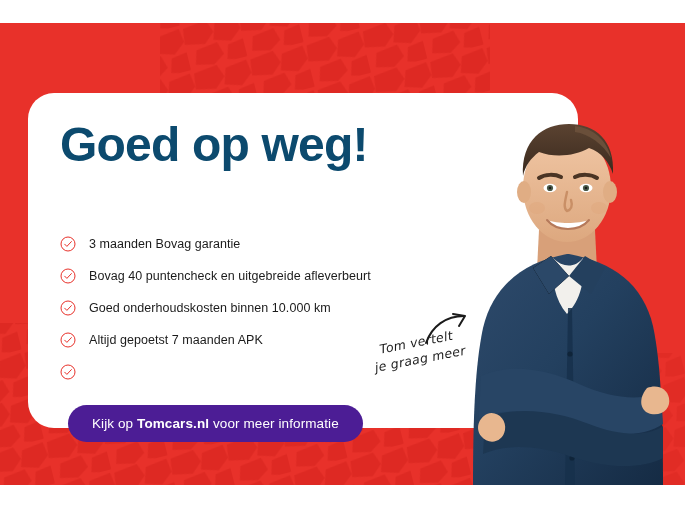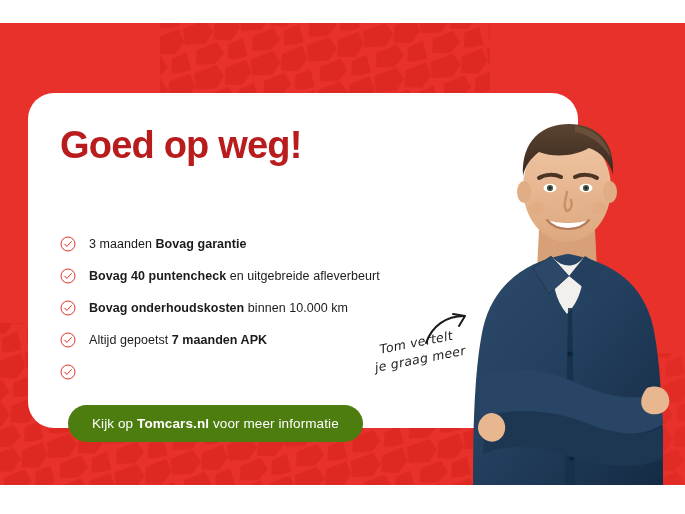--- a/index.html
+++ b/index.html
@@ -47,25 +47,25 @@
 
   
   .headline {
     position: absolute;
     left: 60px;
     top: 124px;
     width: 480px;
   }
   .headline .l1 {
     display: block;
-    font-size: 38px;
+    font-size: 48px;
     line-height: 42px;
     font-weight: 800;
     letter-spacing: -0.8px;
-    color: #b91c1c;
+    color: #0c4a6e;
     white-space: nowrap;
   }
   .headline .l2 {
     display: block;
     font-size: 34px;
     line-height: 42px;
     font-weight: 400;
     letter-spacing: -0.4px;
     color: #1b1b1b;
     white-space: nowrap;
@@ -90,32 +90,32 @@
     height: 16px;
     margin-right: 13px;
     display: block;
   }
   .bullet-text {
     font-size: 12.5px;
     color: #1b1b1b;
     letter-spacing: 0.05px;
     white-space: nowrap;
   }
-  .bullet-text b { font-weight: 700; }
+  .bullet-text b { font-weight: 400; }
 
   
   .cta {
     position: absolute;
     left: 68px;
     top: 405px;
     height: 37px;
     padding: 0 24px;
     display: flex;
     align-items: center;
-    background: #4d7c0f;
+    background: #4c1d95;
     border-radius: 19px;
     border: none;
     cursor: pointer;
   }
   .cta-text {
     font-size: 13.5px;
     color: #ffffff;
     white-space: nowrap;
     letter-spacing: 0.1px;
   }
@@ -270,21 +270,21 @@
         <path d="M4.7 8.2 L6.9 10.4 L11.4 5.6" fill="none" stroke="#e8312a" stroke-width="1" stroke-linecap="round" stroke-linejoin="round"></path>
       </svg>
       <span class="bullet-text"><span></span><b>Bovag 40 puntencheck</b><span> en uitgebreide afleverbeurt</span></span>
     </div>
 
     <div class="bullet">
       <svg class="check-icon" viewBox="0 0 16 16">
         <circle cx="8" cy="8" r="7" fill="none" stroke="#e8312a" stroke-width="1"></circle>
         <path d="M4.7 8.2 L6.9 10.4 L11.4 5.6" fill="none" stroke="#e8312a" stroke-width="1" stroke-linecap="round" stroke-linejoin="round"></path>
       </svg>
-      <span class="bullet-text"><span></span><b>Bovag onderhoudskosten</b><span> binnen 10.000 km</span></span>
+      <span class="bullet-text"><span></span><b>Goed onderhoudskosten</b><span> binnen 10.000 km</span></span>
     </div>
 
     <div class="bullet">
       <svg class="check-icon" viewBox="0 0 16 16">
         <circle cx="8" cy="8" r="7" fill="none" stroke="#e8312a" stroke-width="1"></circle>
         <path d="M4.7 8.2 L6.9 10.4 L11.4 5.6" fill="none" stroke="#e8312a" stroke-width="1" stroke-linecap="round" stroke-linejoin="round"></path>
       </svg>
       <span class="bullet-text"><span>Altijd gepoetst </span><b>7 maanden APK</b><span></span></span>
     </div>
 

